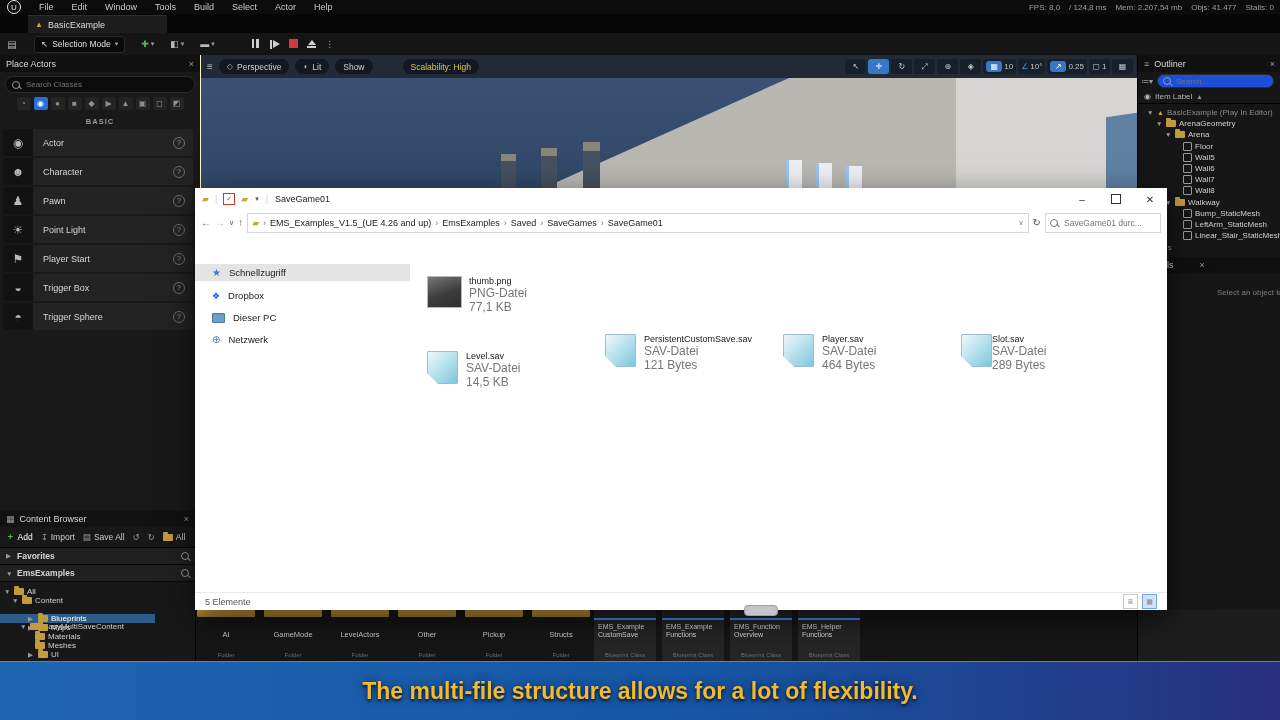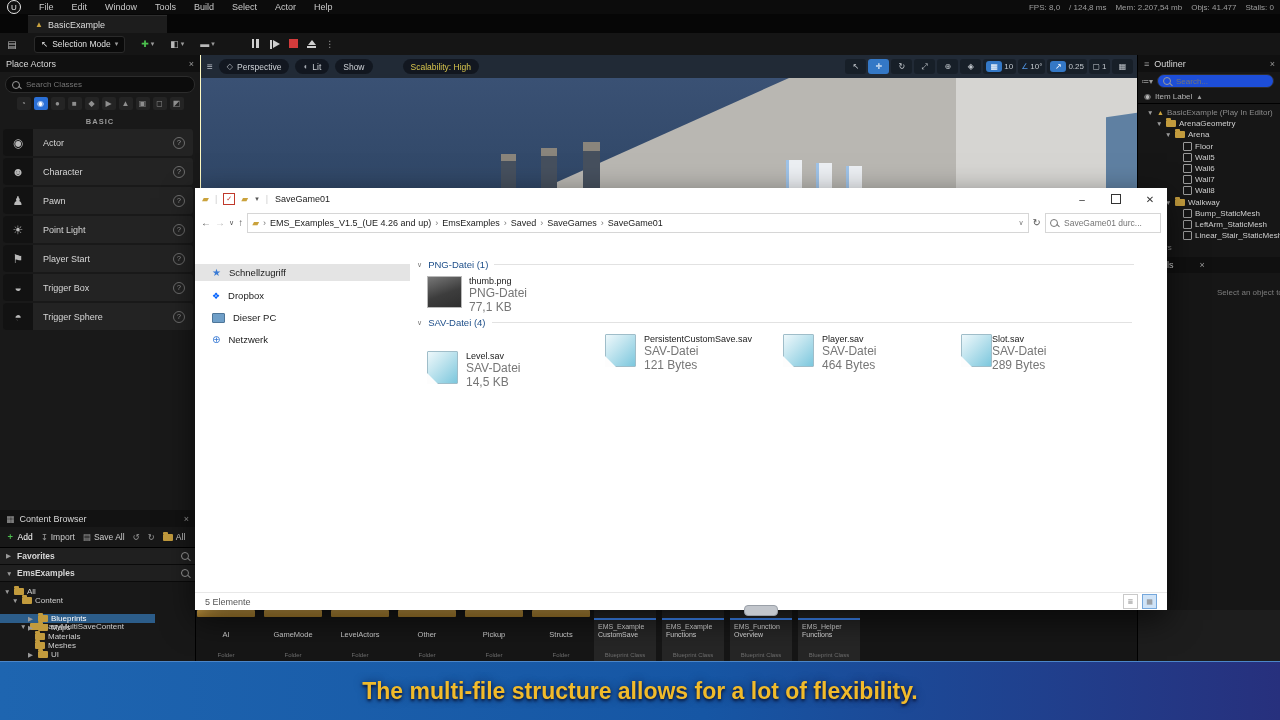--- a/index.html
+++ b/index.html
@@ -582,39 +582,29 @@
     </div>
     <div class="side-row" style="top:121px;">
       <span style="width:11px;height:8px;background:#6f9fc8;border:1px solid #4e7699;border-radius:1px;"></span>
       <span>Dieser PC</span>
     </div>
     <div class="side-row" style="top:143px;">
       <span style="color:#3a7bd5;font-size:10px;">⊕</span>
       <span>Netzwerk</span>
     </div>
 
-    <div class="grp-title" style="left:222px;top:71px;">
-      <span style="font-size:7px;color:#777;">∨</span>
-      <span>PNG-Datei (1)</span>
-      <span class="grp-line"></span>
-    </div>
     <div class="abs row" style="left:232px;top:88px;gap:7px;align-items:flex-start;">
       <div class="img-ico"></div>
       <div>
         <div class="file-name">thumb.png</div>
         <div class="file-meta">PNG-Datei</div>
         <div class="file-meta">77,1 KB</div>
       </div>
     </div>
 
-    <div class="grp-title" style="left:222px;top:129px;">
-      <span style="font-size:7px;color:#777;">∨</span>
-      <span>SAV-Datei (4)</span>
-      <span class="grp-line"></span>
-    </div>
     <div class="abs row" style="left:232px;top:163px;gap:8px;align-items:flex-start;">
       <div class="sav-ico"></div>
       <div>
         <div class="file-name">Level.sav</div>
         <div class="file-meta">SAV-Datei</div>
         <div class="file-meta">14,5 KB</div>
       </div>
     </div>
     <div class="abs row" style="left:410px;top:146px;gap:8px;align-items:flex-start;">
       <div class="sav-ico"></div>

